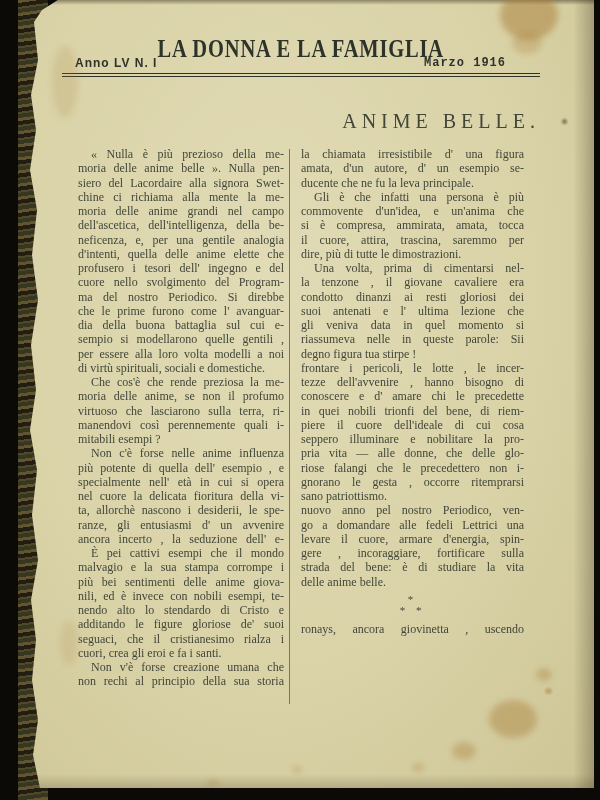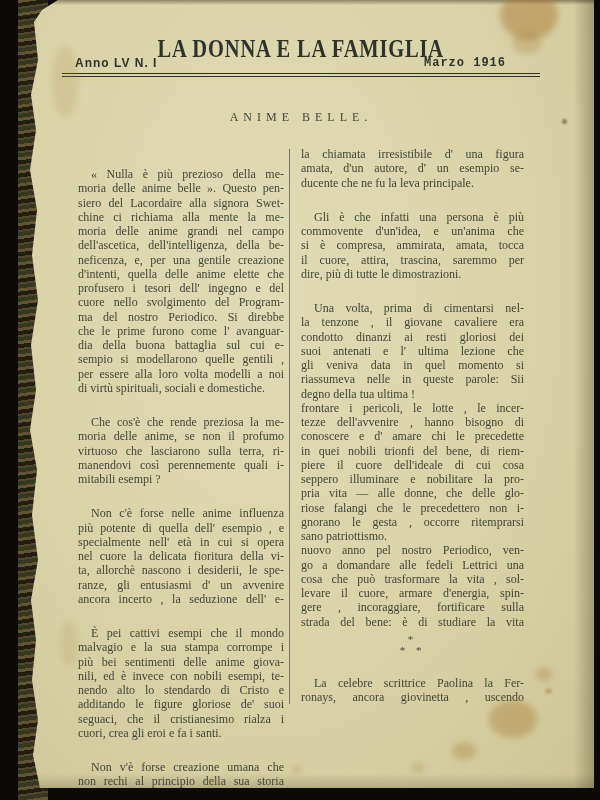--- a/index.html
+++ b/index.html
@@ -73,38 +73,38 @@
   }
   .header-rule {
     position: absolute; left: 62px; top: 73px; width: 478px; height: 4px;
     border-top: 1.6px solid var(--ink-strong);
     border-bottom: 1px solid var(--ink-strong);
   }
 
   
   .article-title {
     position: absolute; left: 62px; top: 110px; width: 478px;
-    text-align: center; font-size: 12px; letter-spacing: 5px;
+    text-align: right; font-size: 20px; letter-spacing: 5px;
     color: var(--ink); white-space: nowrap;
   }
 
   .column {
     position: absolute; top: 147px;
     font-size: 12px; line-height: 14.25px;
     color: var(--ink);
   }
   .column.left  { left: 78px;  width: 206px; }
   .column.right { left: 301px; width: 223px; }
 
   .line {
     height: 14.25px; white-space: nowrap; overflow: hidden;
     text-align: justify; text-align-last: justify;
   }
   .line.end    { text-align-last: left; }
-  .line.indent { text-indent: 13px; margin-top: 20px; }
+  .line.indent { text-indent: 13px; }
 
   .column-divider {
     position: absolute; left: 289px; top: 149px;
     width: 1px; height: 555px; background: var(--rule);
   }
 
   .asterism {
     text-align: center; text-align-last: center;
     font-size: 11px; line-height: 11px; letter-spacing: 4px;
     color: var(--ink); margin: 5px 0 6px 0;
@@ -143,26 +143,26 @@
   </div>
 
   <div class="issue-date">Marzo 1916</div>
 
   <div class="header-rule"></div>
 
   <div class="article-title">ANIME BELLE.</div>
 
   <div class="column left">
       <div class="line indent">« Nulla è più prezioso della me-</div>
-      <div class="line">moria delle anime belle ». Questo pen-</div>
+      <div class="line">moria delle anime belle ». Nulla pen-</div>
       <div class="line">siero del Lacordaire alla signora Swet-</div>
       <div class="line">chine ci richiama alla mente la me-</div>
       <div class="line">moria delle anime grandi nel campo</div>
       <div class="line">dell'ascetica, dell'intelligenza, della be-</div>
-      <div class="line">neficenza, e, per una gentile creazione</div>
+      <div class="line">neficenza, e, per una gentile analogia</div>
       <div class="line">d'intenti, quella delle anime elette che</div>
       <div class="line">profusero i tesori dell' ingegno e del</div>
       <div class="line">cuore nello svolgimento del Program-</div>
       <div class="line">ma del nostro Periodico. Si direbbe</div>
       <div class="line">che le prime furono come l' avanguar-</div>
       <div class="line">dia della buona battaglia sul cui e-</div>
       <div class="line">sempio si modellarono quelle gentili ,</div>
       <div class="line">per essere alla loro volta modelli a noi</div>
       <div class="line end">di virtù spirituali, sociali e domestiche.</div>
       <div class="line indent">Che cos'è che rende preziosa la me-</div>
@@ -200,44 +200,43 @@
         <div class="line">commovente d'un'idea, e un'anima che</div>
         <div class="line">si è compresa, ammirata, amata, tocca</div>
         <div class="line">il cuore, attira, trascina, saremmo per</div>
         <div class="line end">dire, più di tutte le dimostrazioni.</div>
         <div class="line indent">Una volta, prima di cimentarsi nel-</div>
         <div class="line">la tenzone , il giovane cavaliere era</div>
         <div class="line">condotto dinanzi ai resti gloriosi dei</div>
         <div class="line">suoi antenati e l' ultima lezione che</div>
         <div class="line">gli veniva data in quel momento si</div>
         <div class="line">riassumeva nelle in queste parole: Sii</div>
-        <div class="line end">degno della tua ultima !</div>
+        <div class="line end">degno figura tua stirpe !</div>
         <div class="line">frontare i pericoli, le lotte , le incer-</div>
         <div class="line">tezze dell'avvenire , hanno bisogno di</div>
         <div class="line">conoscere e d' amare chi le precedette</div>
         <div class="line">in quei nobili trionfi del bene, di riem-</div>
         <div class="line">piere il cuore dell'ideale di cui cosa</div>
         <div class="line">seppero illuminare e nobilitare la pro-</div>
         <div class="line">pria vita — alle donne, che delle glo-</div>
         <div class="line">riose falangi che le precedettero non i-</div>
         <div class="line">gnorano le gesta , occorre ritemprarsi</div>
         <div class="line end">sano patriottismo.</div>
         <div class="line">nuovo anno pel nostro Periodico, ven-</div>
         <div class="line">go a domandare alle fedeli Lettrici una</div>
-        <div class="line">cosa che può trasformare la vita , sol-</div>
         <div class="line">levare il cuore, armare d'energia, spin-</div>
         <div class="line">gere , incoraggiare, fortificare sulla</div>
         <div class="line">strada del bene: è di studiare la vita</div>
+        <div class="line end">delle anime belle.</div>
       </div>
     <div class="asterism">
       <span class="row">*</span>
       <span class="row">* *</span>
     </div>
     <div>
-        <div class="line indent">La celebre scrittrice Paolina la Fer-</div>
         <div class="line">ronays, ancora giovinetta , uscendo</div>
       </div>
   </div>
 
   <span class="stain st1"></span>
   <span class="stain st2"></span>
   <span class="stain st3"></span>
   <span class="stain st4"></span>
   <span class="stain st5"></span>
   <span class="stain st6"></span>

